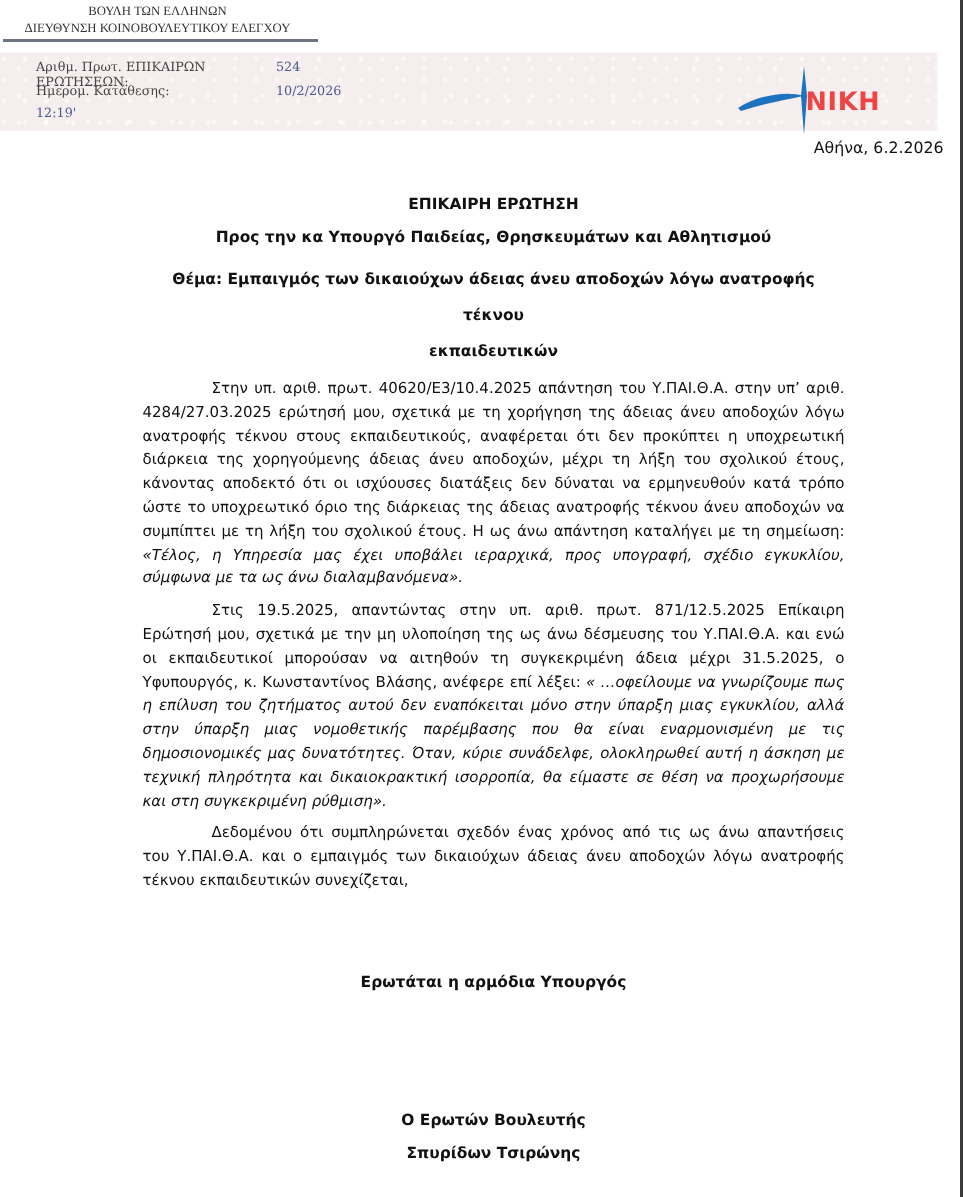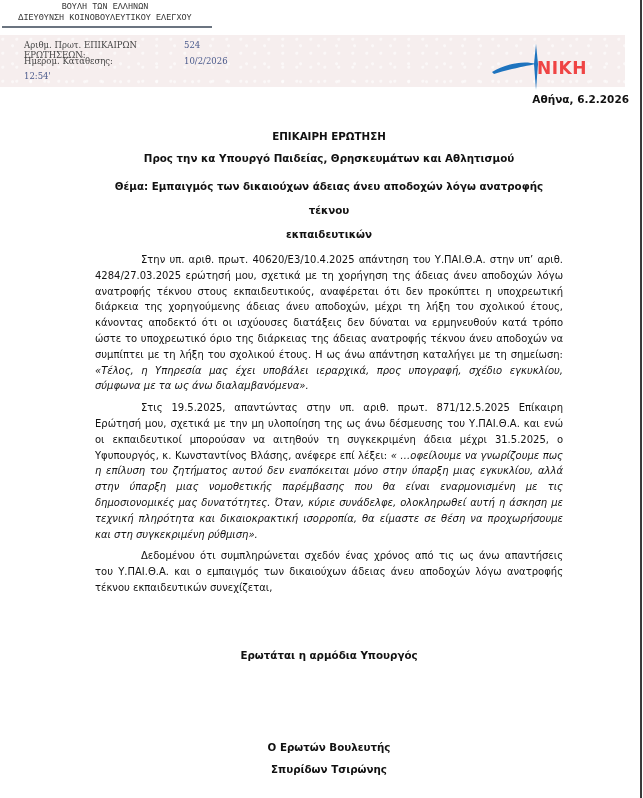--- a/index.html
+++ b/index.html
@@ -16,21 +16,21 @@
   .band {
     position: absolute; left: 0; top: 35px; width: 625px; height: 52px;
     background: #f6eeee;
     background-image:
       radial-gradient(circle at 20% 30%, rgba(255,255,255,0.6) 1px, transparent 2px),
       radial-gradient(circle at 70% 60%, rgba(255,255,255,0.6) 1px, transparent 2px);
     background-size: 14px 14px, 18px 18px;
   }
   .parl-head {
     position: absolute; left: 0; top: 2px; width: 210px; text-align: center;
-    font-family: Liberation Mono, monospace;
+    font-family: Liberation Serif, serif;
     font-size: 8.5px; line-height: 11px; color: #333;
   }
   .parl-line {
     position: absolute; left: 2px; top: 26px; width: 210px; height: 2px;
     background: #6b7480;
   }
   .meta {
     position: absolute; left: 4px; top: 40px;
     font-family: "DejaVu Serif", "Liberation Serif", serif;
     font-size: 8.5px; color: #444;
@@ -41,21 +41,21 @@
   .logo {
     position: absolute; left: 490px; top: 42px; width: 90px; height: 50px;
   }
   .logo-text {
     position: absolute; left: 537px; top: 58px;
     font-family: "DejaVu Sans", sans-serif; font-weight: bold;
     font-size: 17px; color: #ef4444; letter-spacing: 0.5px;
   }
   .date {
     position: absolute; right: 14px; top: 93px;
-    font-size: 10.5px; font-weight: bold;
+    font-size: 10.5px; font-weight: normal;
   }
   .doc {
     position: absolute; left: 95px; top: 112px; width: 468px;
     font-size: 10.3px; line-height: 16px;
   }
   .center { text-align: center; font-weight: bold; }
   .t1 { margin-top: 16px; height: 22px; }
   .t2 { height: 24px; }
   .t3 { line-height: 24px; }
   p.body {
@@ -86,21 +86,21 @@
 <div class="meta">
   <div class="meta-row">
     <span class="meta-label">Αριθμ. Πρωτ. ΕΠΙΚΑΙΡΩΝ ΕΡΩΤΗΣΕΩΝ:</span>
     <span class="meta-value">524</span>
   </div>
   <div class="meta-row">
     <span class="meta-label">Ημερομ. Κατάθεσης:</span>
     <span class="meta-value">10/2/2026</span>
   </div>
   <div class="meta-row">
-    <span class="meta-value">12:54'</span>
+    <span class="meta-value">12:19'</span>
   </div>
 </div>
 
 <svg class="logo" viewBox="0 0 90 50">
   <path d="M46 2 L48 22 L46 48 L44 22 Z" fill="#1e73be"></path>
   <path d="M2 30 C14 22, 34 18, 46 22 C36 24, 20 27, 4 32 Z" fill="#1e73be"></path>
 </svg>
 <div class="logo-text">NIKH</div>
 
 <div class="date">Αθήνα, 6.2.2026</div>

